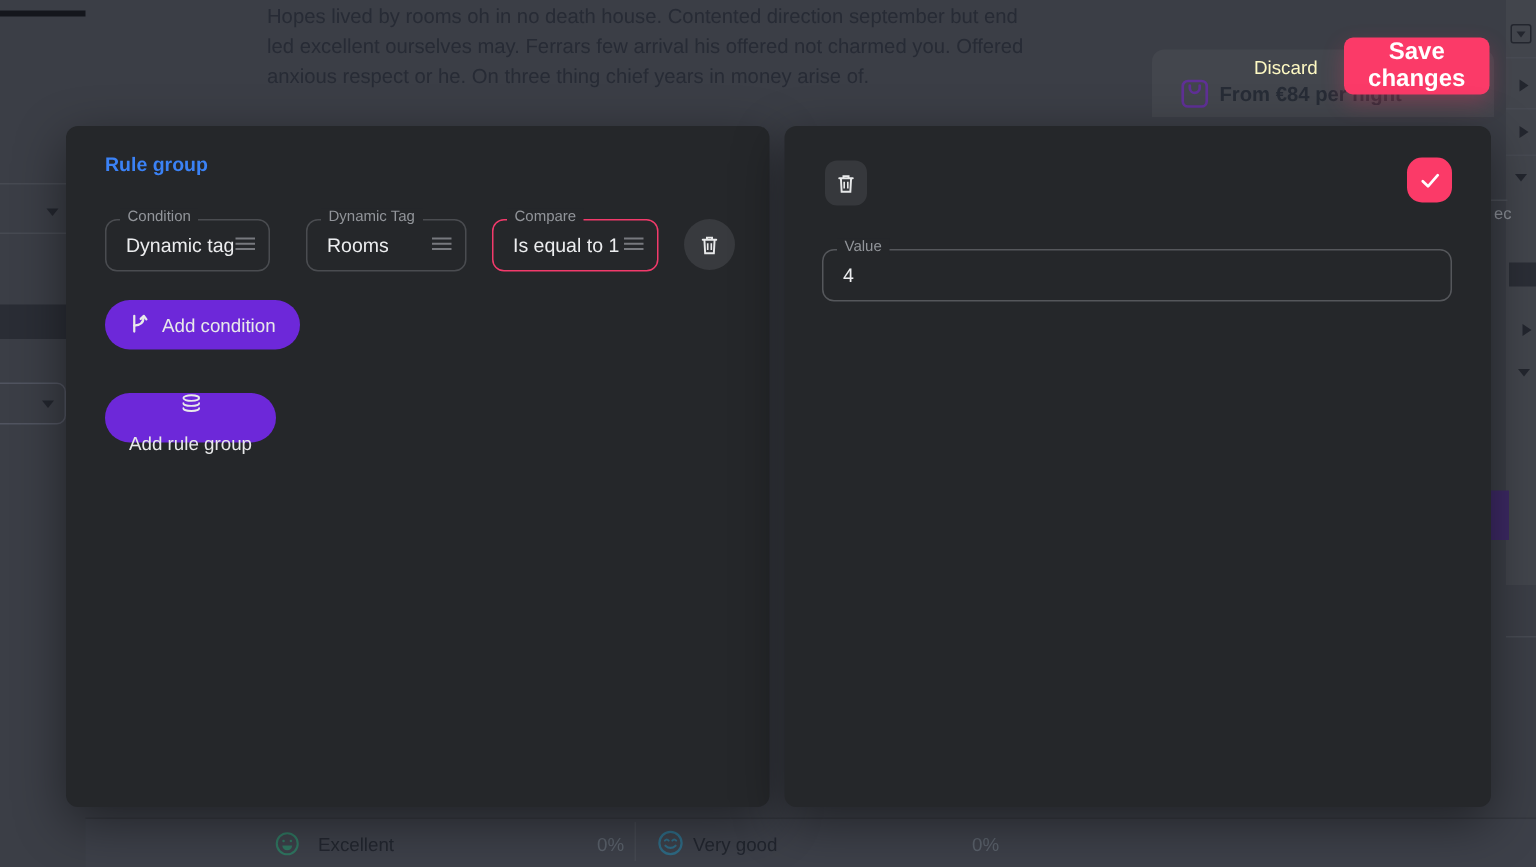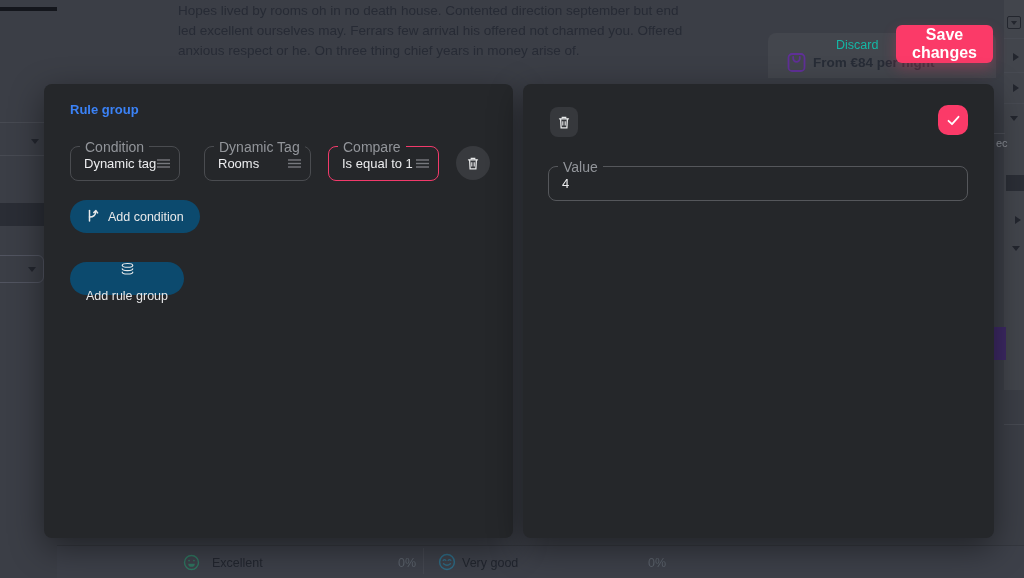--- a/index.html
+++ b/index.html
@@ -35,21 +35,21 @@
     width:0; height:0; display:inline-block;
     border-top:4.5px solid transparent; border-bottom:4.5px solid transparent;
     border-left:6px solid #23262e;
   }
 
   .price-card {
     left:768px; top:33px; width:228px; height:45px;
     background:#43464d; border-radius:8px 8px 0 0;
   }
   .discard-label {
-    left:836px; top:38px; font-size:12.5px; color:#14b8a6; cursor:pointer;
+    left:836px; top:38px; font-size:12.5px; color:#fef9c3; cursor:pointer;
   }
   .price-text {
     left:813px; top:55px; font-size:13.5px; font-weight:bold; color:#272c36;
     white-space:nowrap; max-width:180px; overflow:hidden;
   }
   .bag-icon { left:785px; top:48px; }
 
   .save-btn {
     left:896px; top:25px; width:97px; height:38px;
     background:#fb3a68; border:none; border-radius:6px;
@@ -90,40 +90,40 @@
 
   .field {
     position:absolute; height:35px;
     border:1px solid #4a4c50; border-radius:8px;
     cursor:pointer;
   }
   .field.pink { border:1.5px solid #f23a6b; }
   .field-label {
     position:absolute; top:-8px; left:9px;
     background:#25272a; padding:0 5px;
-    font-size:14px; color:#92959a; white-space:nowrap;
+    font-size:10px; color:#92959a; white-space:nowrap;
   }
   .field-value {
     position:absolute; left:13px; top:0; line-height:33px;
     font-size:13px; color:#ecedef; white-space:nowrap;
   }
   .menu-icon { position:absolute; right:8px; top:50%; transform:translateY(-50%); }
 
   .round-btn {
     position:absolute; border:none; cursor:pointer;
     display:flex; align-items:center; justify-content:center;
     background:#383a3e;
   }
   .trash-circle { left:412px; top:62px; width:34px; height:34px; border-radius:50%; }
   .trash-square { left:27px; top:23px; width:28px; height:30px; border-radius:8px; background:#36383c; }
   .check-btn { left:415px; top:21px; width:30px; height:30px; border-radius:10px; background:#fb3a68; }
 
   .pill-btn {
     position:absolute; height:33px; border:none; border-radius:17px;
-    background:#0c4a6e; color:#e8e9ea; font-size:12.5px;
+    background:#6d28d9; color:#e8e9ea; font-size:12.5px;
     font-family:"Liberation Sans", sans-serif;
     display:inline-flex; align-items:center; gap:9px; padding:0 16px;
     cursor:pointer; white-space:nowrap;
   }
   .pill-add-condition { left:26px; top:116px; }
   .pill-add-rulegroup { left:26px; top:178px;flex-direction:column; }
 
   .smiley { display:inline-block; }
 </style>
 </head>

